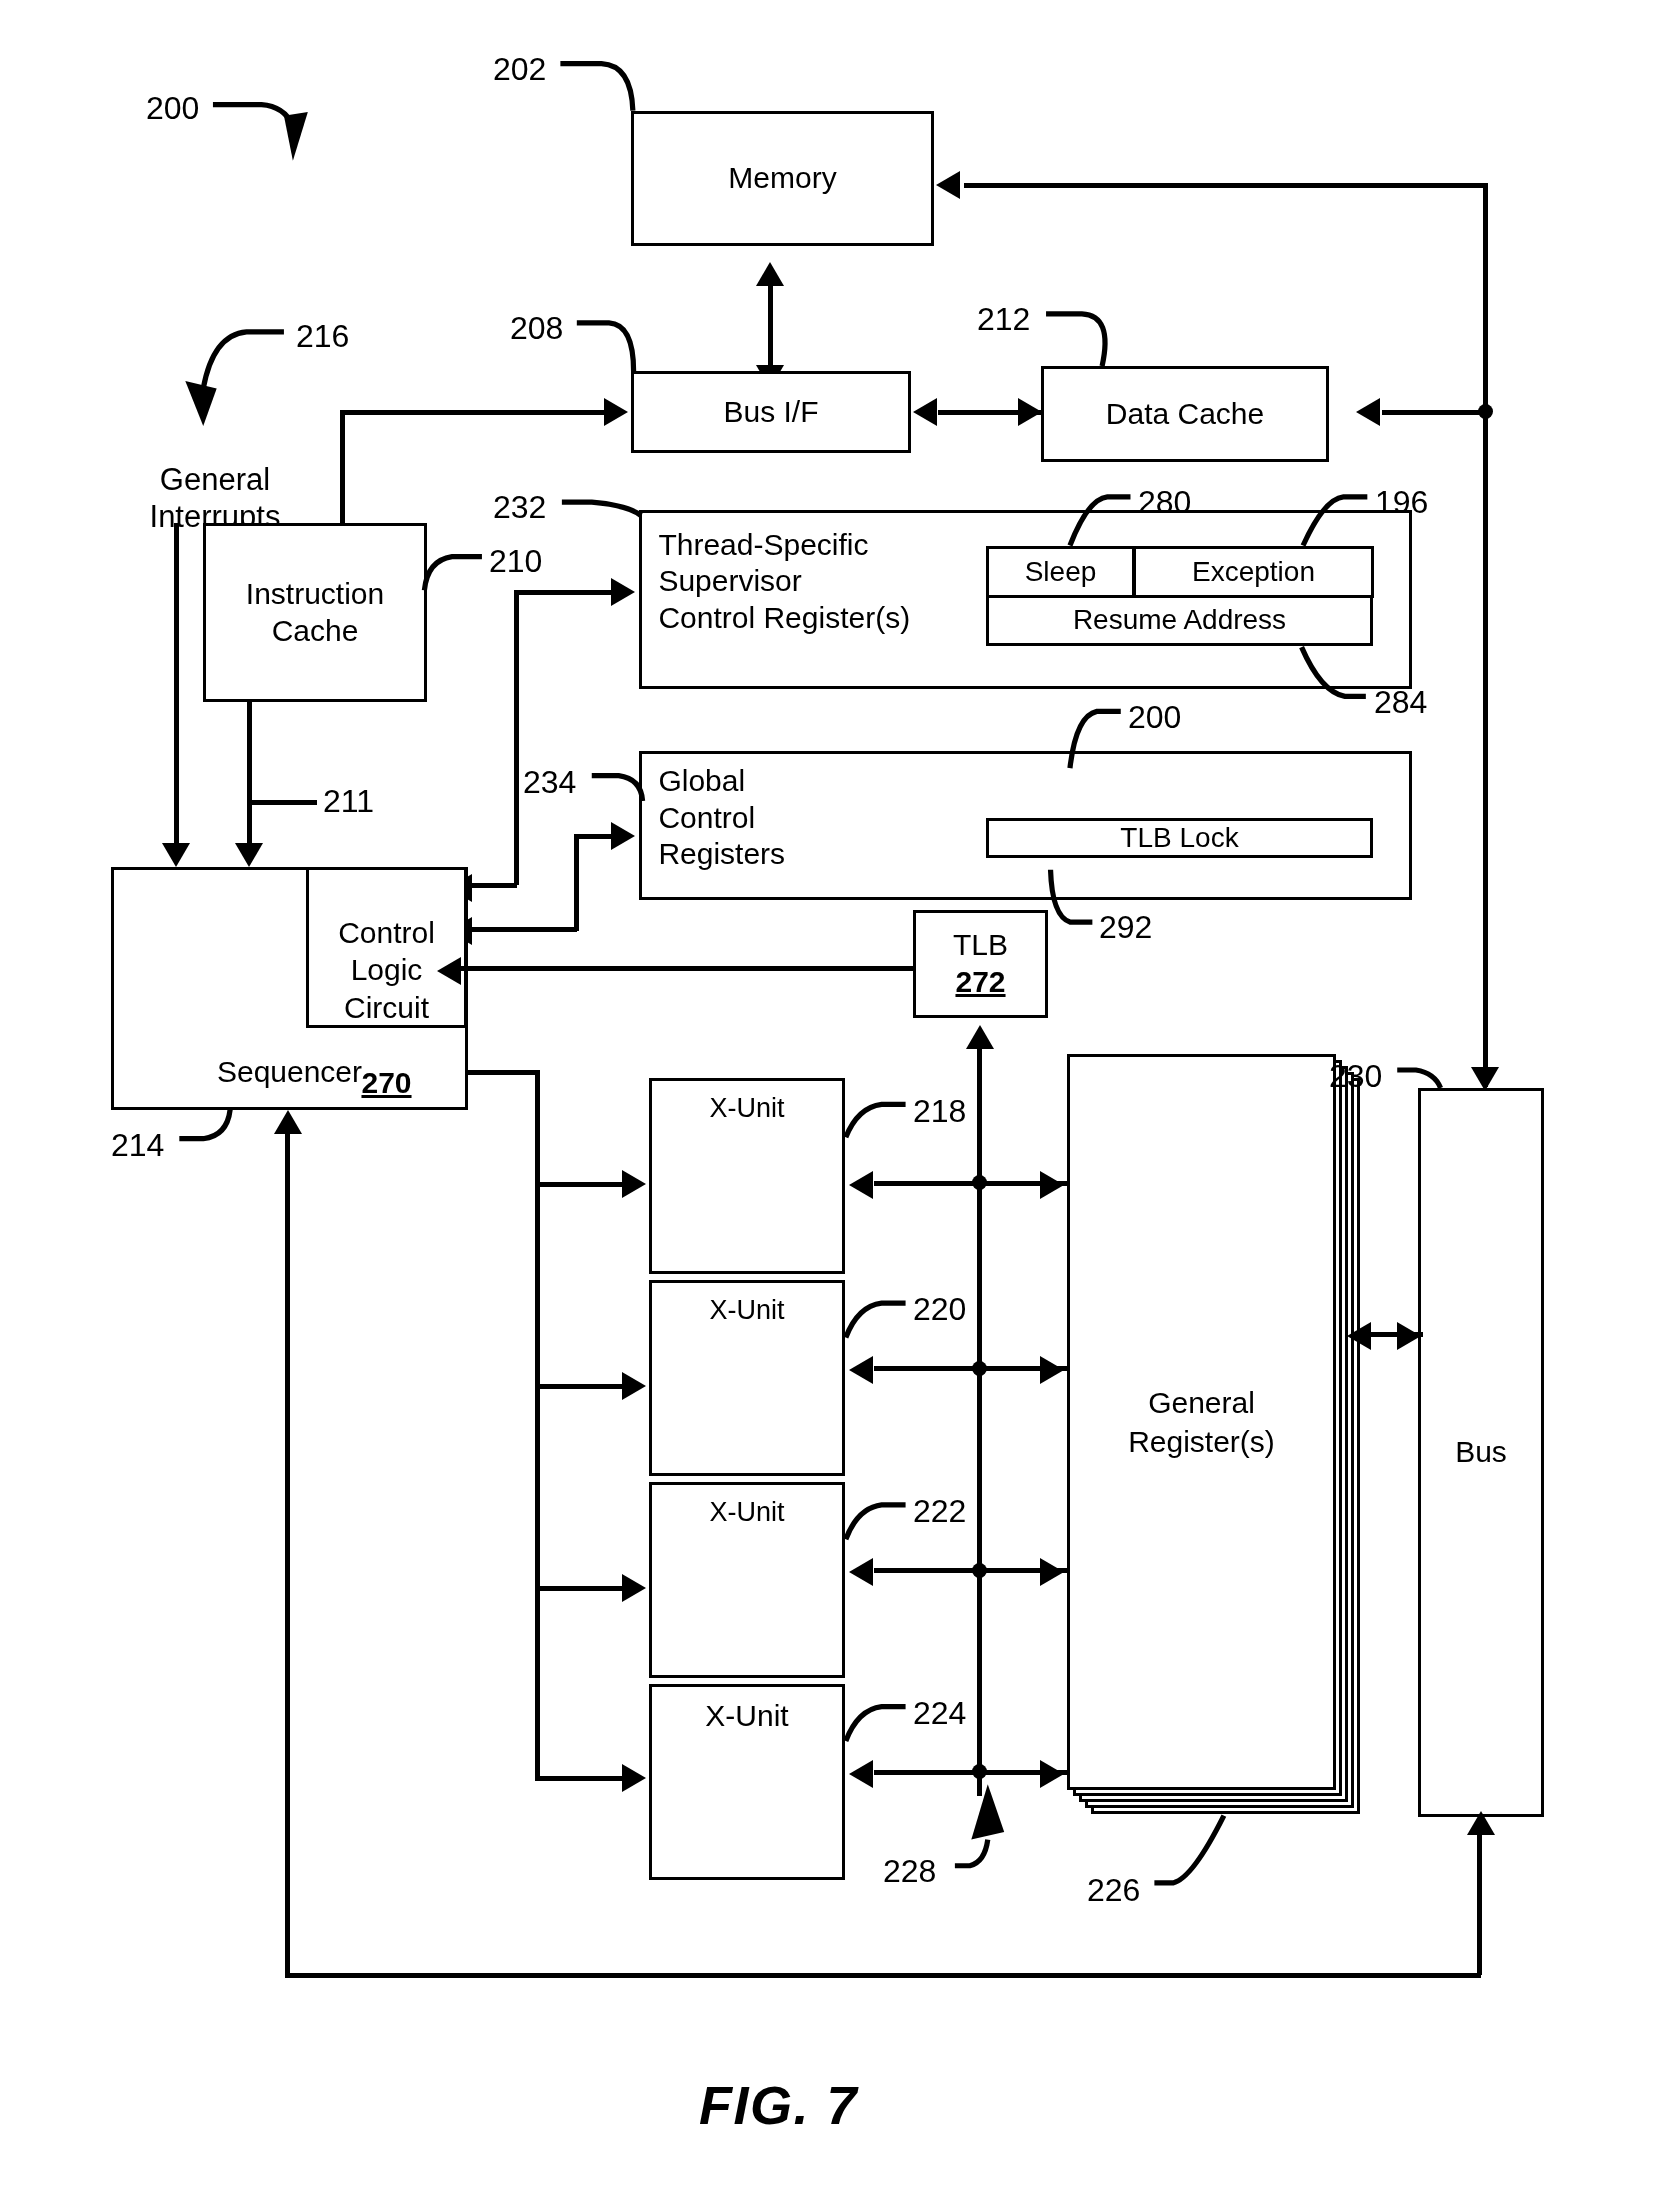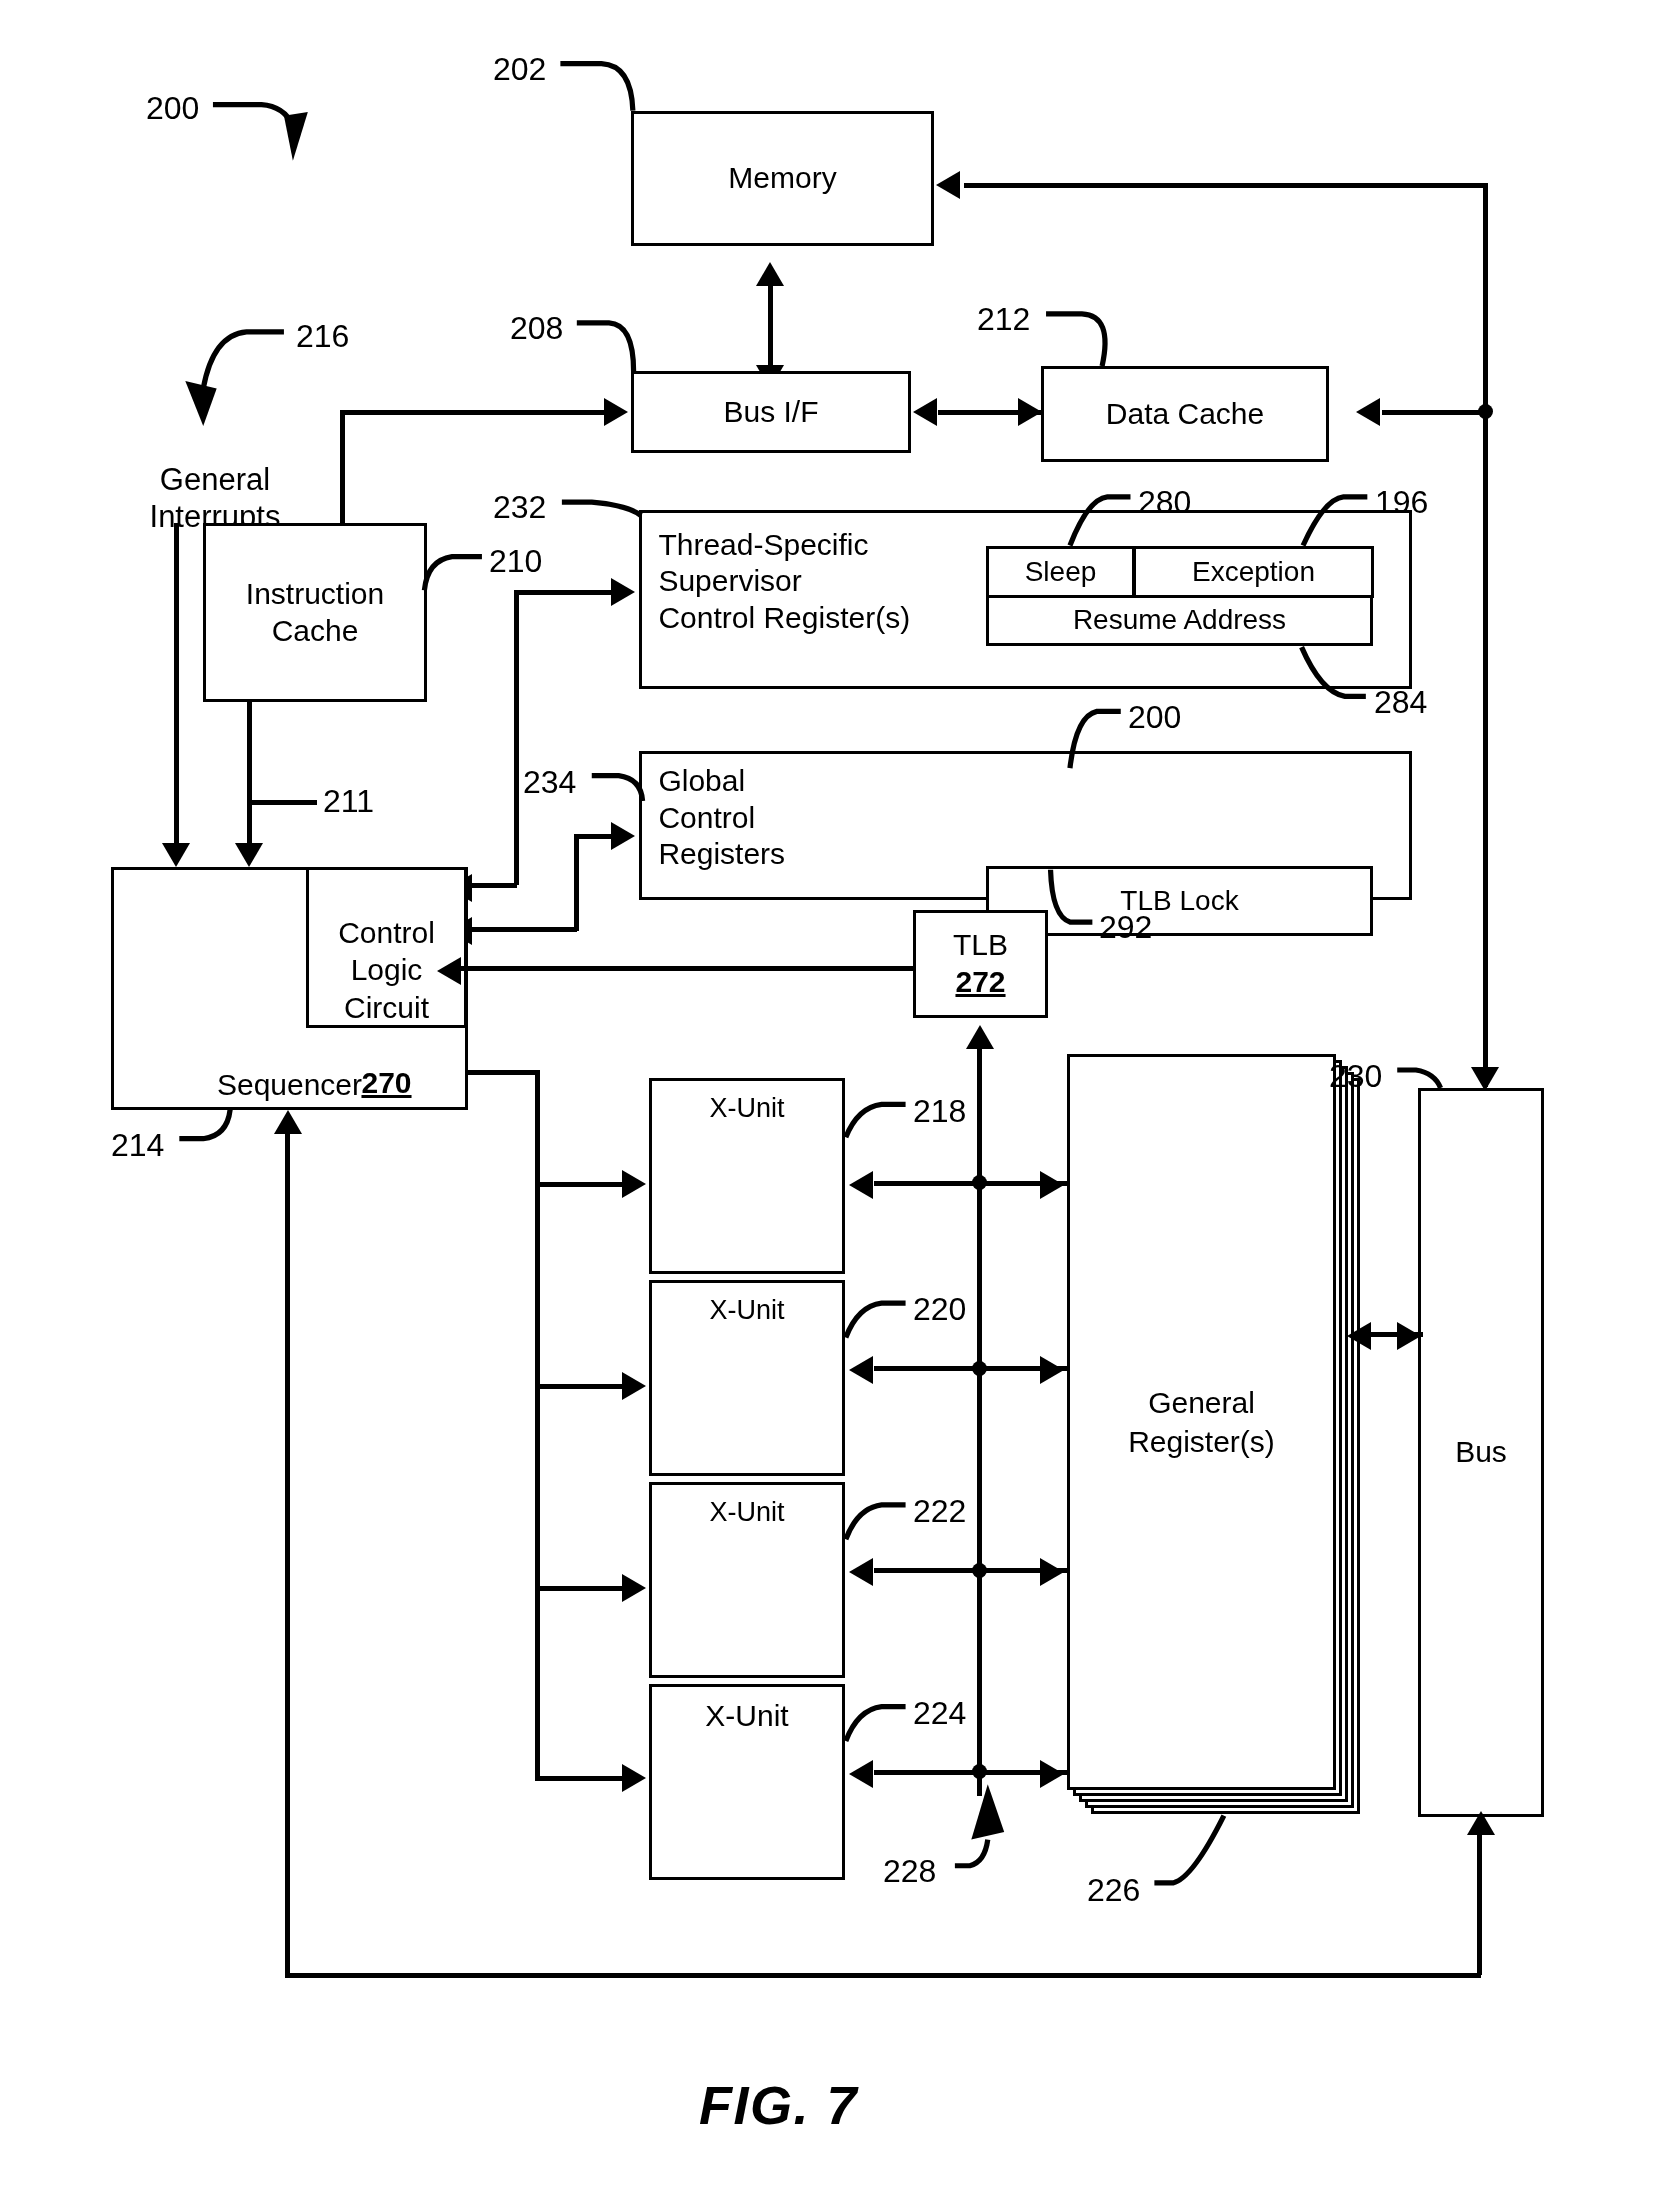--- a/index.html
+++ b/index.html
@@ -214,40 +214,40 @@
   <div class="box topleft" style="left:639px; top:751px; width:773px; height:149px; white-space:pre-line; padding:9px 0 0 16.4px; font-size:30px;">
     <span style="text-align:left;">Global
 Control
 Registers</span>
   </div>
   <div class="refnum" style="left:523px; top:764px;">234</div>
   <svg class="leader" style="left:0; top:0; width:1655px; height:2205px;" viewBox="0 0 2215 2951" width="1655" height="2205">
     <path d="M792,1038 L828,1038 Q858,1042 860,1072" stroke="#000" stroke-width="7" fill="none"></path>
   </svg>
 
-  <div class="box" style="left:986px; top:818px; width:387px; height:70px; font-size:28px;margin-top:48px;">
+  <div class="box" style="left:986px; top:818px; width:387px; height:40px; font-size:28px;">
     <span>TLB Lock</span>
   </div>
 
   <div class="refnum" style="left:1128px; top:699px;">200</div>
   <svg class="leader" style="left:0; top:0; width:1655px; height:2205px;" viewBox="0 0 2215 2951" width="1655" height="2205">
     <path d="M1500,952 L1468,952 Q1440,958 1432,1028" stroke="#000" stroke-width="7" fill="none"></path>
   </svg>
   <div class="refnum" style="left:1099px; top:909px;">292</div>
   <svg class="leader" style="left:0; top:0; width:1655px; height:2205px;" viewBox="0 0 2215 2951" width="1655" height="2205">
     <path d="M1462,1234 L1432,1234 Q1408,1226 1406,1164" stroke="#000" stroke-width="7" fill="none"></path>
   </svg>
 
   <div class="line vline" style="left:574px; top:834px; width:4.5px; height:97px;"></div>
   <div class="line hline" style="left:574px; top:834px; width:39px; height:4.5px;"></div>
   <div class="arr arr-r" style="left:611px; top:822px;"></div>
   <div class="line hline" style="left:471px; top:927px; width:106px; height:4.5px;"></div>
   <div class="arr arr-l" style="left:448px; top:917px;"></div>
 
-  <div class="box bottomcenter" style="left:111px; top:867px; width:357px; height:243px; font-size:30px; padding-bottom:3px;">
+  <div class="box bottomcenter" style="left:111px; top:867px; width:357px; height:243px; font-size:30px; padding-bottom:16px;">
     <span>Sequencer</span>
   </div>
   <div class="box topcenter" style="left:306px; top:867px; width:161px; height:161px; font-size:30px; padding-top:6px; white-space:pre-line; line-height:1.25;">
     <span style="display:block;">
       <span>Control
 Logic
 Circuit</span><br>
       <span class="underline-num">270</span>
     </span>
   </div>

